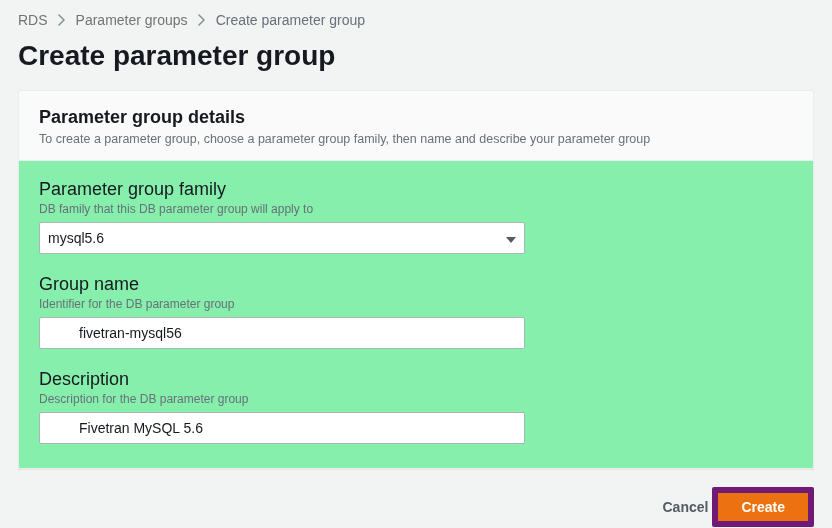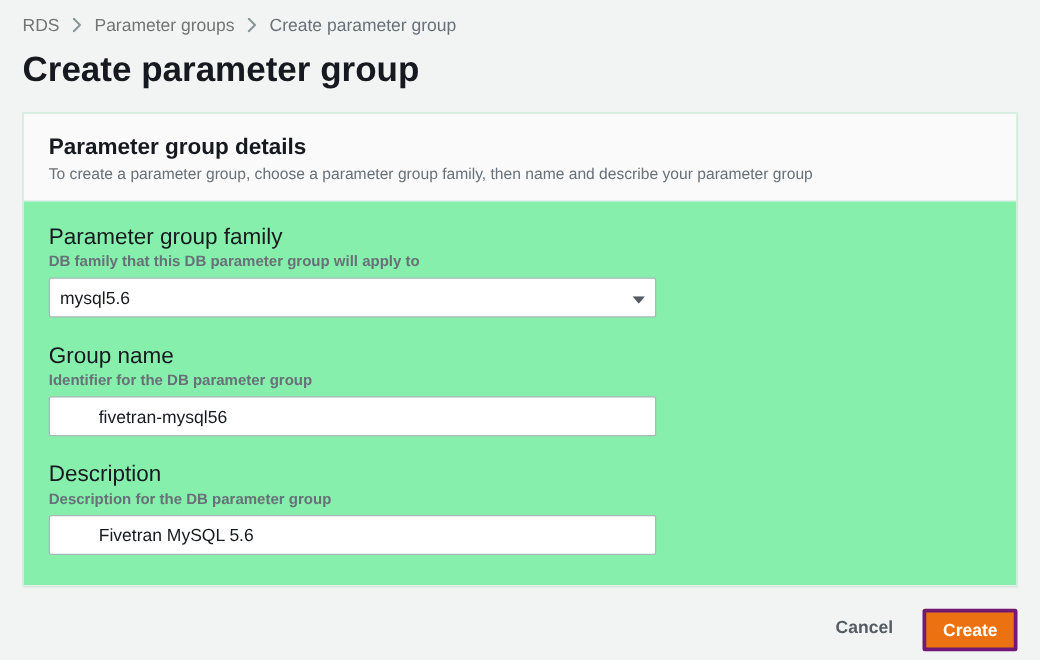--- a/index.html
+++ b/index.html
@@ -59,21 +59,20 @@
   .field-label {
     font-size: 18px;
     font-weight: 400;
     color: #16191f;
     margin-bottom: 2px;
   }
   .field-help {
     font-size: 12px;
     color: #687078;
     margin-bottom: 6px;
-    font-weight: bold;
   }
   .control {
     width: 486px;
     height: 32px;
     border: 1px solid #aab7b8;
     border-radius: 2px;
     background: #fff;
     padding: 0 8px;
     font-size: 14px;
     color: #16191f;
@@ -91,40 +90,39 @@
     top: 50%;
     transform: translateY(-50%);
   }
   input.control {
     outline: none;
     padding-left: 39px;
   }
   .footer {
     display: flex;
     justify-content: flex-end;
-    align-items: flex-start;
-    gap: 20px;
+    align-items: center;
     padding: 18px 18px 0 18px;
   }
   .btn-link {
     background: none;
     border: none;
     color: #545b64;
     font-weight: 700;
     font-size: 14px;
     cursor: pointer;
     padding: 6px 4px;
   }
   .btn-primary {
     background: #ec7211;
-    border: 3px solid #701a75;
+    border: 6px solid #701a75;
     color: #fff;
     font-weight: 700;
     font-size: 14px;
-    padding: 6px 13px;
+    padding: 6px 23px;
     border-radius: 2px;
     cursor: pointer;
   }
 </style>
 </head>
 <body>
 
 <nav class="breadcrumb">
   <a>RDS</a>
   <span class="sep">

